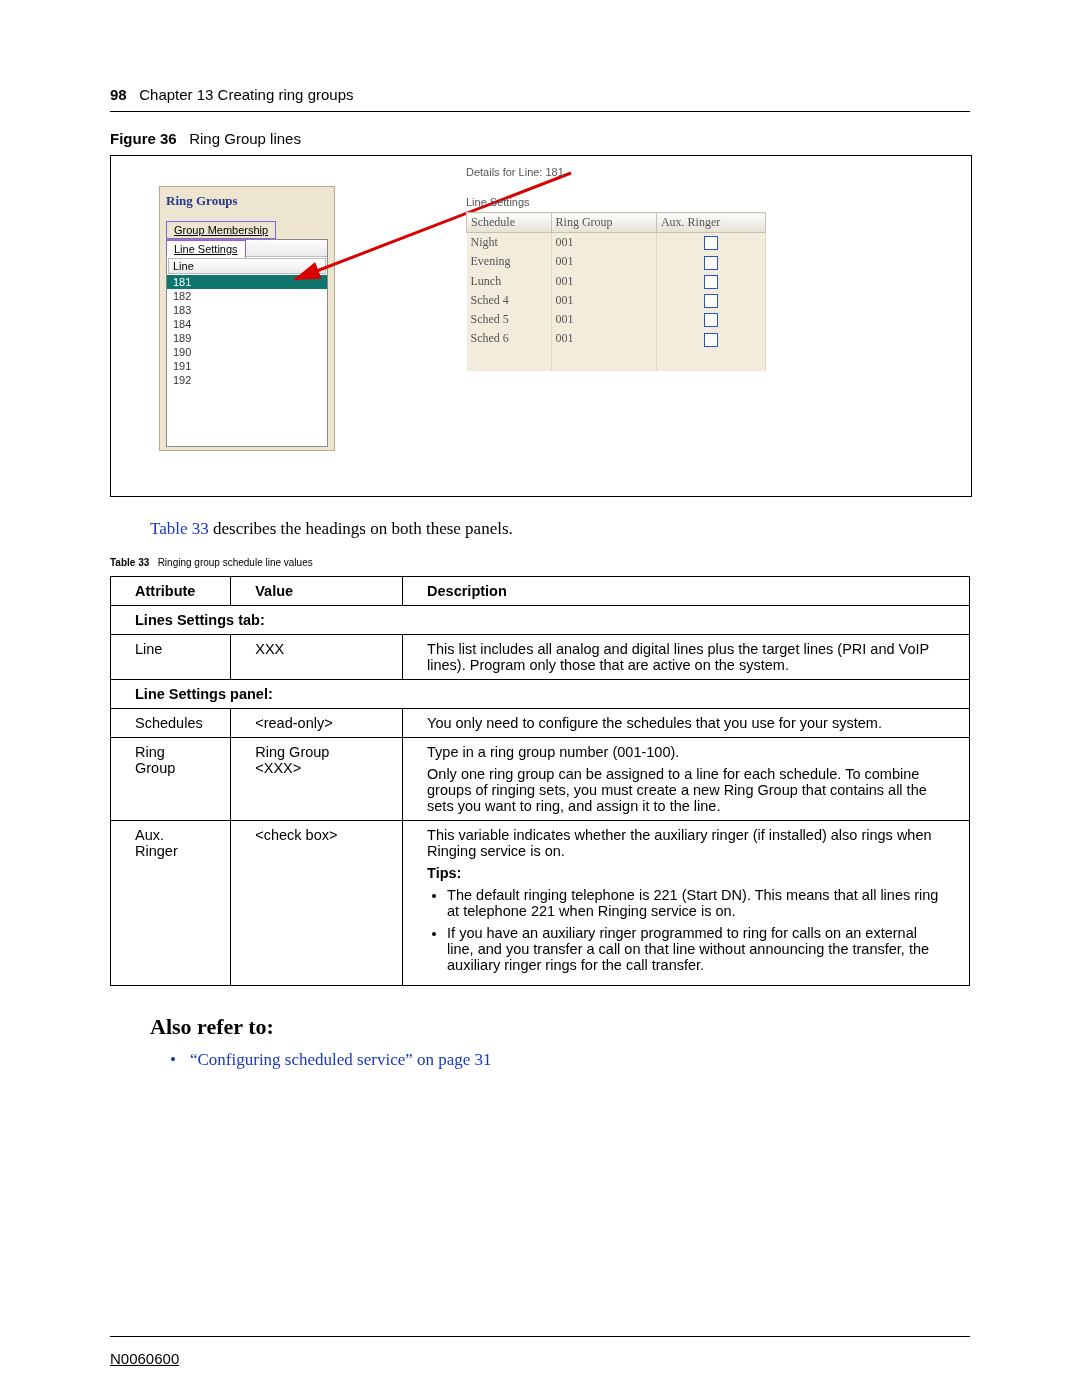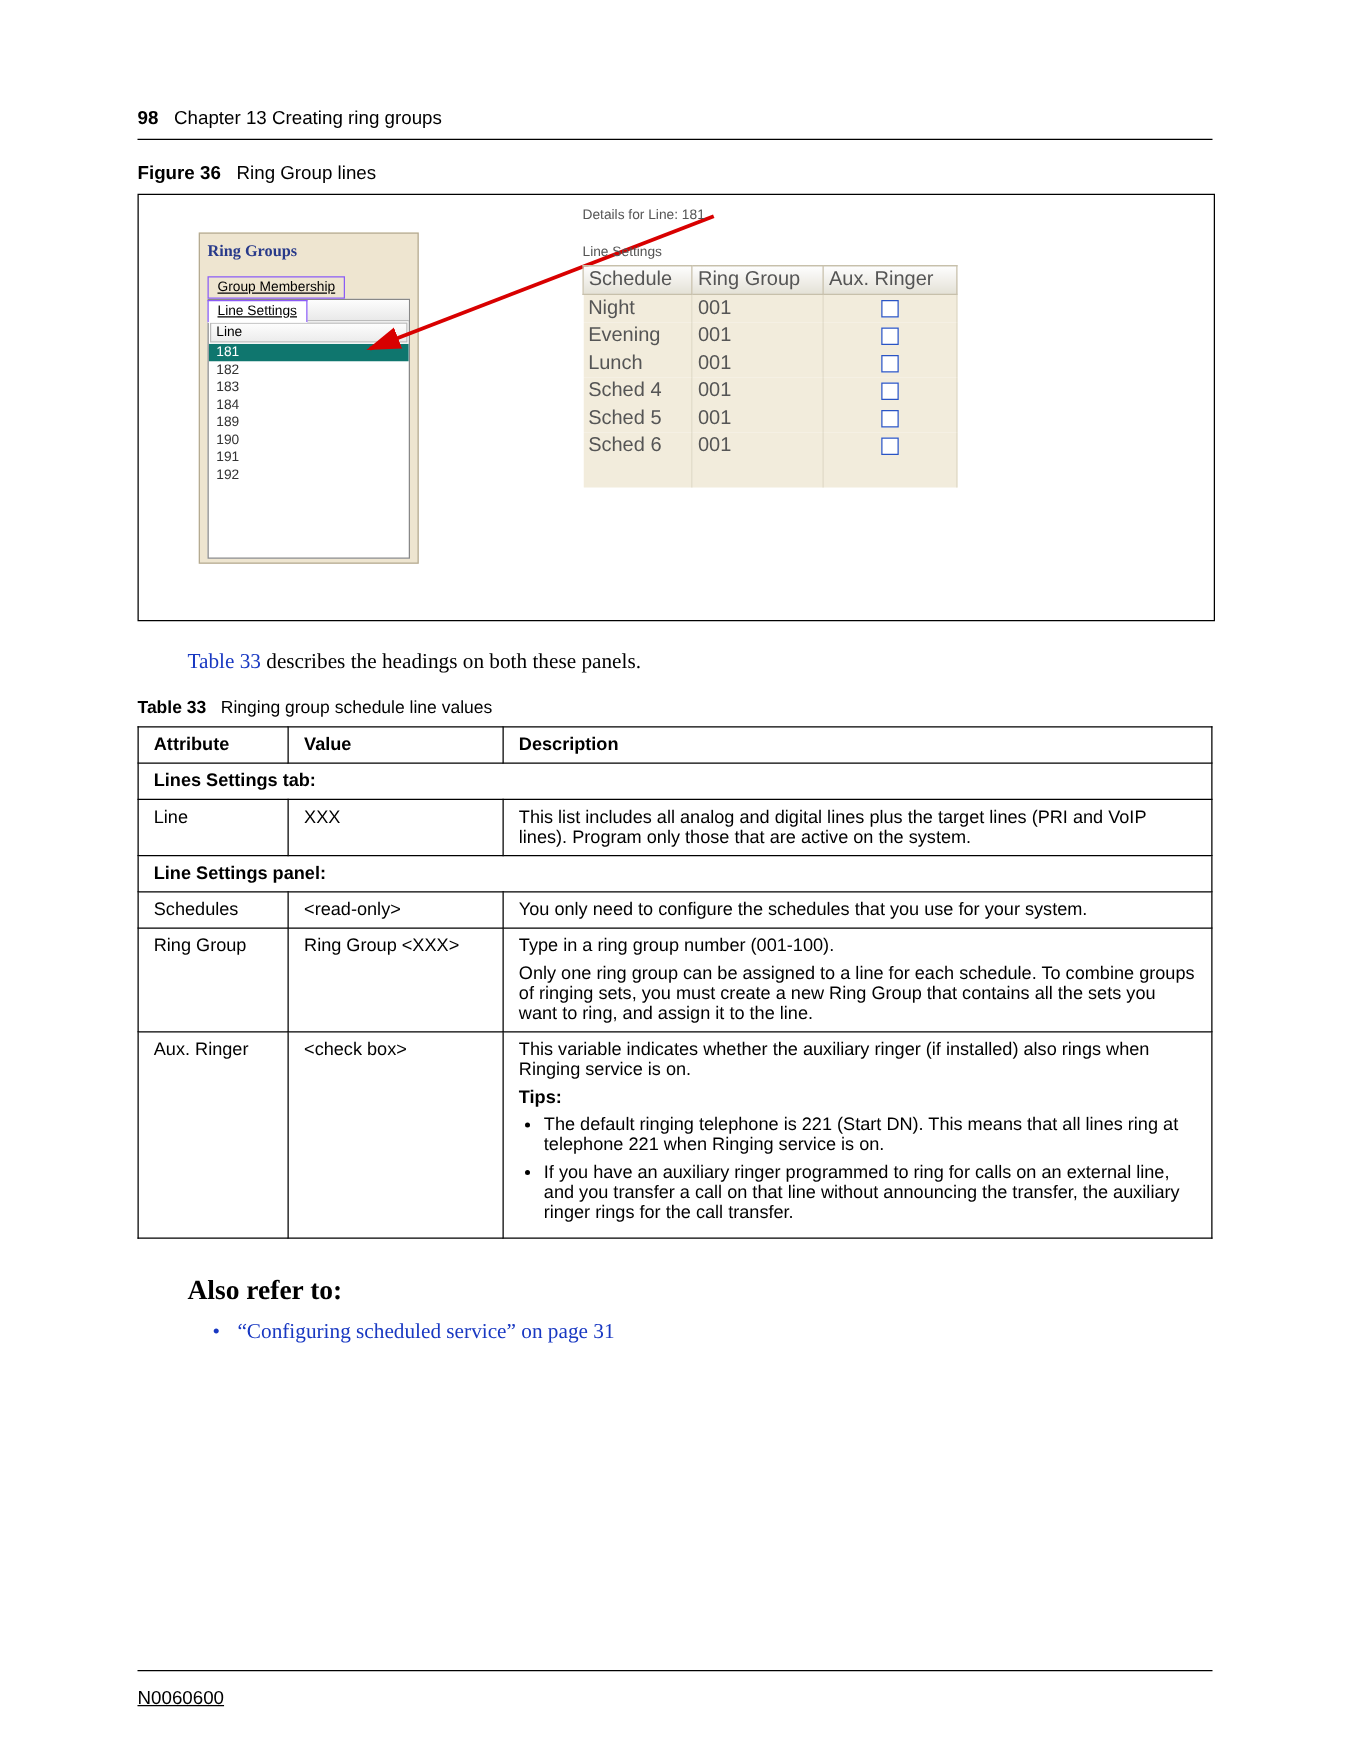--- a/index.html
+++ b/index.html
@@ -110,22 +110,23 @@
   .panel-right {
     position: absolute;
     left: 355px; top: 10px;
     width: 300px;
   }
   .details-title { font-size: 11px; color: #555; margin-bottom: 18px; }
   .ls-label { font-size: 11px; color: #555; margin-bottom: 4px; }
   .ls-table {
     width: 300px;
     border-collapse: collapse;
-    font-size: 16px;
+    font-size: 12px;
     color: #555;
+    font-family: Liberation Serif, serif;
   }
   .ls-table th {
     background: linear-gradient(#fdfdfd, #e4e1d6);
     border: 1px solid #c7c0ab;
     padding: 2px 4px;
     text-align: left;
     font-weight: normal;
   }
   .ls-table td {
     border-right: 1px solid #e0d9c6;
@@ -146,31 +147,31 @@
   .arrow-svg {
     position: absolute;
     left: 175px; top: 15px;
     width: 290px; height: 120px;
     pointer-events: none;
   }
 
   .body-text { margin: 22px 0 18px 40px; font-family: Liberation Serif, serif; font-size: 17px; }
   .link { color: #1838c2; }
 
-  .tbl-caption { margin: 0 0 8px 0; font-size: 14px; }
+  .tbl-caption { margin: 0 0 8px 0; font-size: 10px; }
 
   
   table.t33 {
     width: 100%;
     border-collapse: collapse;
     font-size: 14.5px;
   }
   table.t33 th, table.t33 td {
     border: 1px solid #000;
-    padding: 6px 12px;
+    padding: 6px 24px;
     vertical-align: top;
     text-align: left;
   }
   table.t33 th { font-weight: bold; }
   table.t33 .section td { font-weight: bold; }
   .tips { font-weight: bold; margin-top: 6px; }
   .bullet-list { margin: 6px 0 0 0; padding-left: 20px; }
   .bullet-list li { margin-bottom: 6px; }
 
   .also-refer { font-family: "Times New Roman", serif; font-weight: bold; font-size: 22px; margin: 28px 0 10px 40px; }

